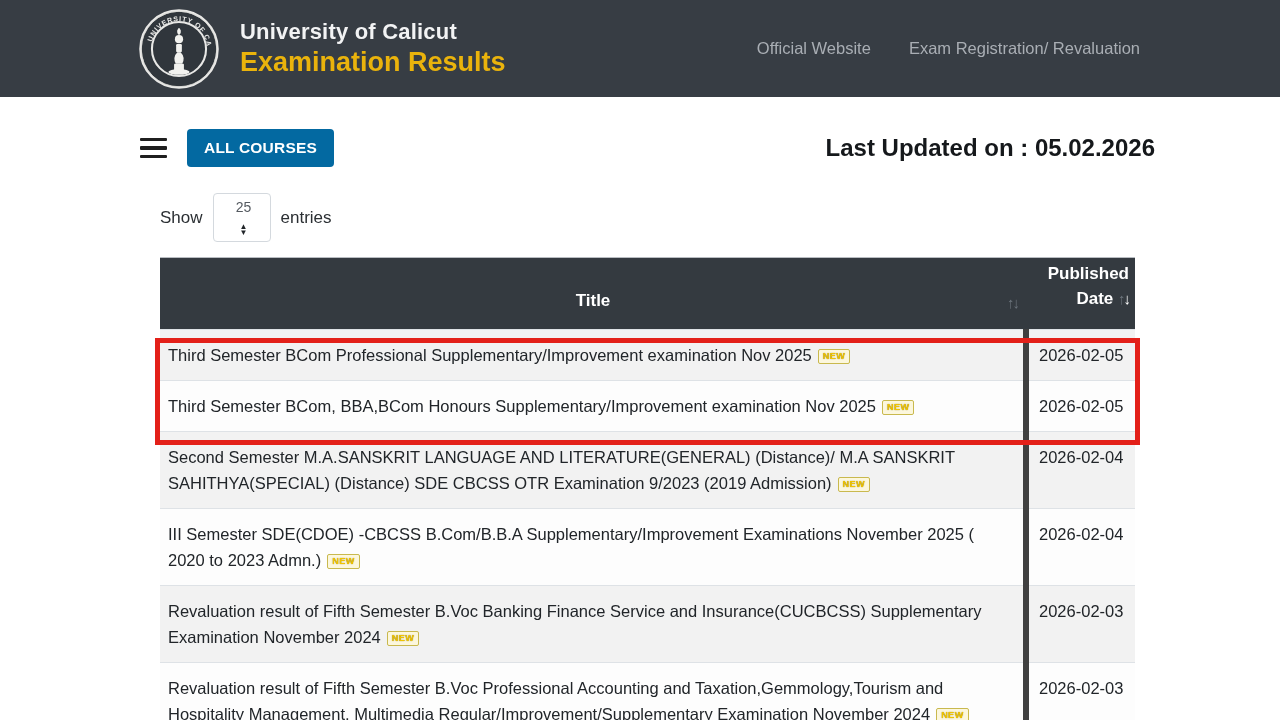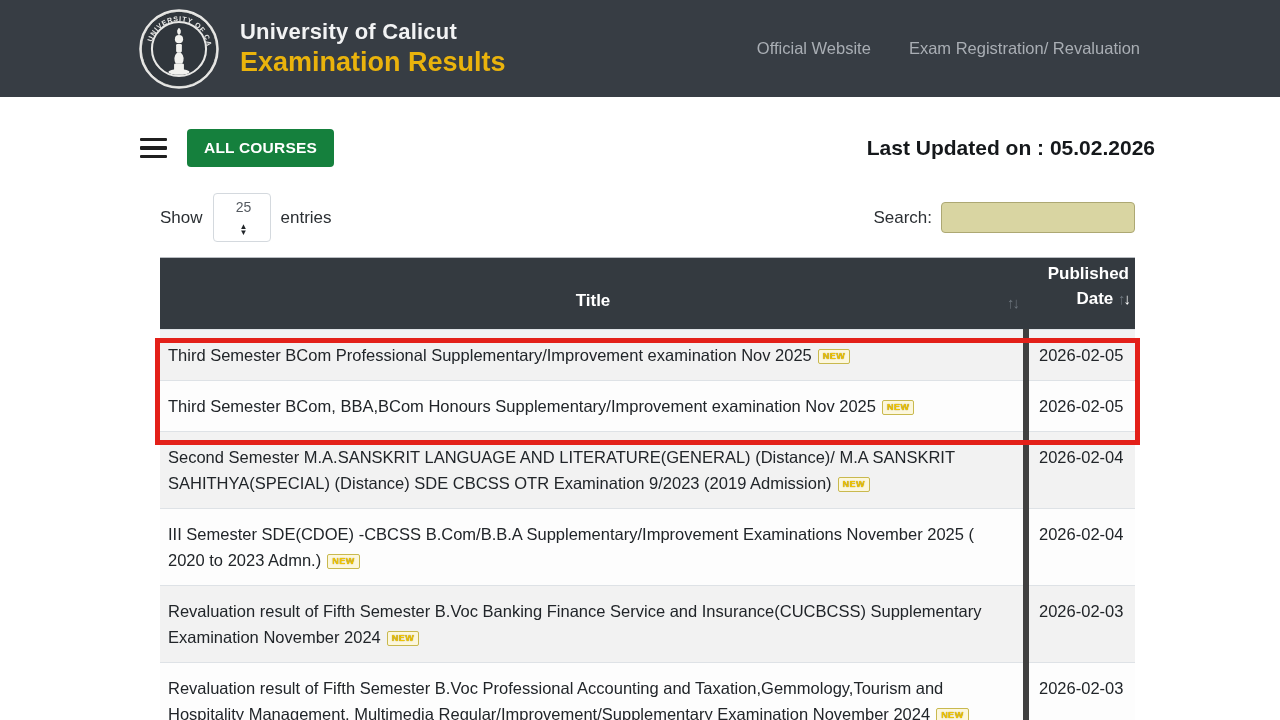--- a/index.html
+++ b/index.html
@@ -13,24 +13,24 @@
   .brand { margin-left: 20px; }
   .brand-line1 { color: #f2f3f4; font-size: 22px; font-weight: 600; letter-spacing: .2px; }
   .brand-line2 { color: #eab30c; font-size: 27px; font-weight: 700; margin-top: 2px; }
   .top-nav { margin-left: auto; display: flex; gap: 38px; }
   .top-nav a { color: #a9aeb4; font-size: 16.5px; text-decoration: none; cursor: pointer; }
 
   
   .toolbar { margin: 32px 125px 0 140px; display: flex; align-items: center; }
   .hamburger { width: 27px; display: flex; flex-direction: column; gap: 5px; cursor: pointer; }
   .hamburger span { display: block; height: 3.5px; background: #1f1f1f; border-radius: 1px; }
-  .all-courses-btn { margin-left: 20px; background: #15803d; color: #fff; border: none;
+  .all-courses-btn { margin-left: 20px; background: #0369a1; color: #fff; border: none;
     border-radius: 4px; font-size: 15.5px; font-weight: 600; letter-spacing: .2px;
     padding: 10px 17px; cursor: pointer; font-family: inherit; }
-  .last-updated { margin-left: auto; font-size: 21px; font-weight: 700; color: #15181b; }
+  .last-updated { margin-left: auto; font-size: 24px; font-weight: 700; color: #15181b; }
 
   
   .content { margin: 0 145px 0 160px; }
   .controls { margin-top: 26px; display: flex; align-items: center; justify-content: space-between; }
   .show-entries { display: flex; align-items: center; gap: 10px; font-size: 17px; color: #2b2f33; }
   .page-size { display: inline-flex; align-items: center; gap: 9px; border: 1px solid #d4d9de;
     border-radius: 4px; padding: 5px 10px 5px 14px; background: #fff; cursor: pointer; min-width: 58px; flex-direction: column; }
   .page-size .val { font-size: 14px; color: #555a60; }
   .spin { display: flex; flex-direction: column; line-height: 6px; font-size: 8px; color: #212529; }
   .search-wrap { display: flex; align-items: center; gap: 9px; font-size: 17px; color: #2b2f33; }
@@ -109,24 +109,20 @@
       <span>Show</span>
       <span class="page-size">
         <span class="val">25</span>
         <span class="spin">
             <span>▲</span>
             <span>▼</span>
           </span>
       </span>
       <span>entries</span>
     </div>
-    <div class="search-wrap">
-      <span>Search:</span>
-      <input class="search-input" type="text" value="" style="">
-    </div>
   </div>
 
   <div class="table-wrap">
     <table>
       <thead>
         <tr>
           <th class="col-title">
             <span>Title</span>
             <span class="sort-icon">↑↓</span>
           </th>

